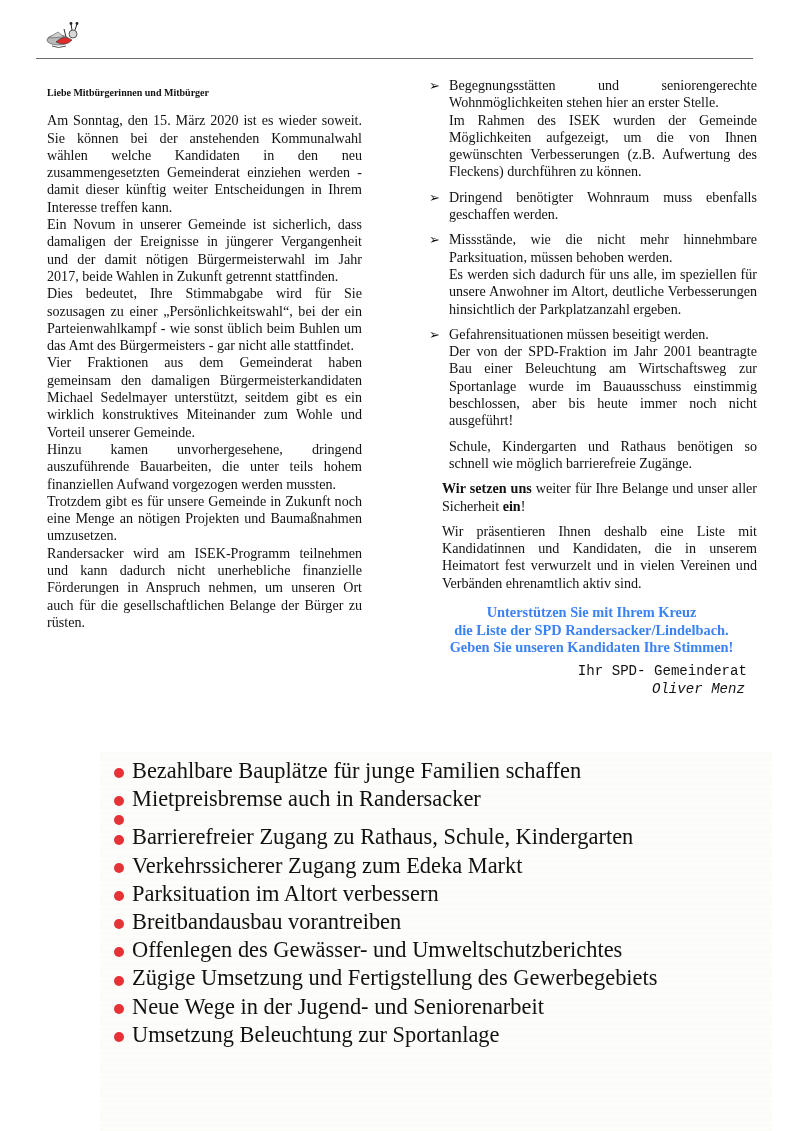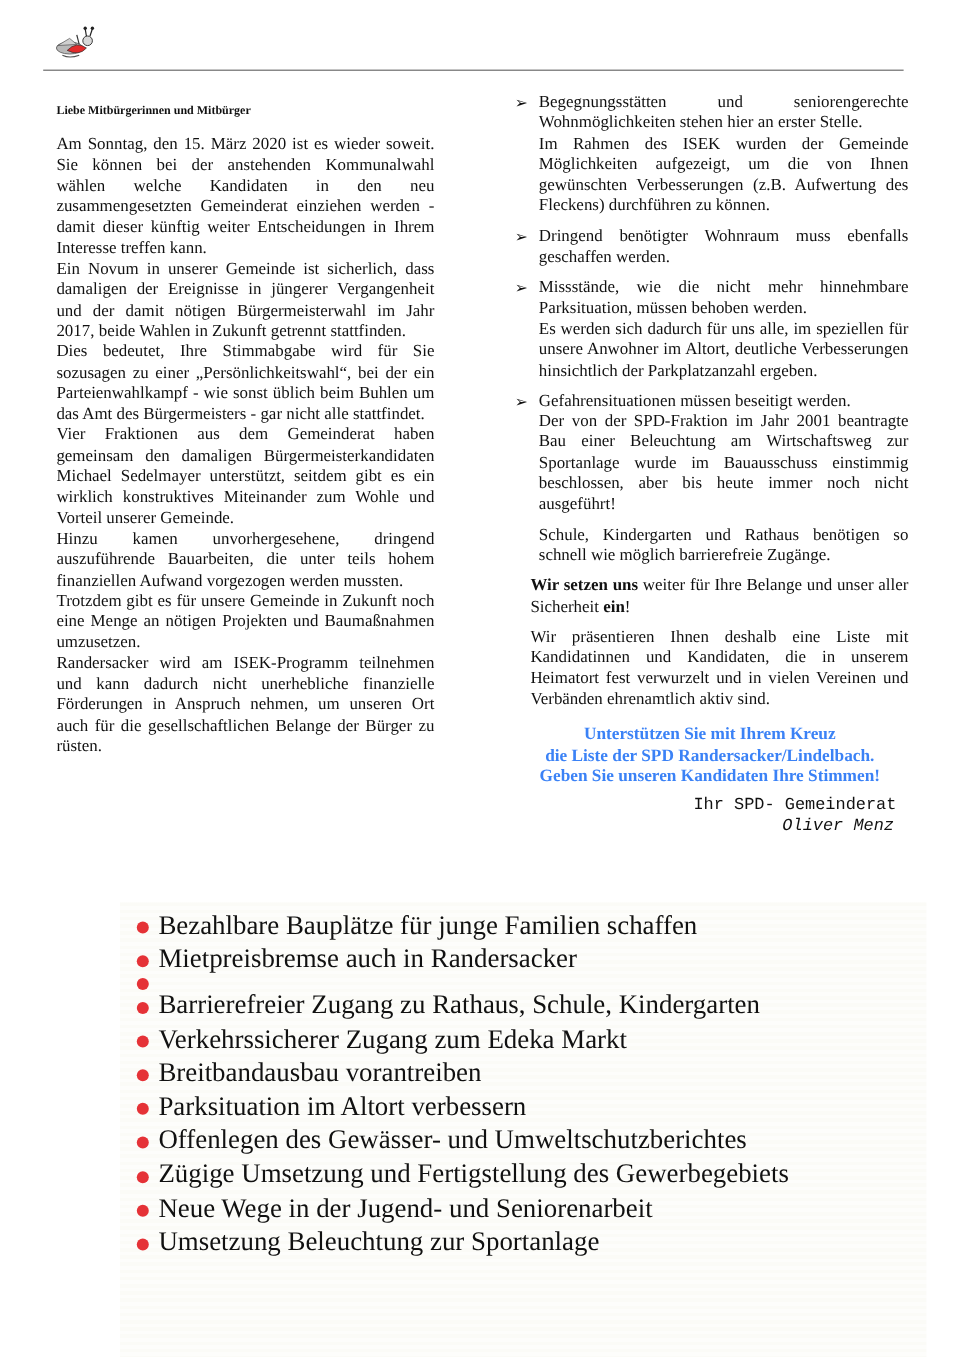--- a/index.html
+++ b/index.html
@@ -119,25 +119,25 @@
   <li>
       <span class="dot" style="background: rgb(229, 50, 55);"></span>
       <span>Barrierefreier Zugang zu Rathaus, Schule, Kindergarten</span>
     </li>
   <li>
       <span class="dot" style="background: rgb(229, 50, 55);"></span>
       <span>Verkehrssicherer Zugang zum Edeka Markt</span>
     </li>
   <li>
       <span class="dot" style="background: rgb(229, 50, 55);"></span>
-      <span>Breitbandausbau vorantreiben</span>
+      <span>Parksituation im Altort verbessern</span>
     </li>
   <li>
       <span class="dot" style="background: rgb(229, 50, 55);"></span>
-      <span>Parksituation im Altort verbessern</span>
+      <span>Breitbandausbau vorantreiben</span>
     </li>
   <li>
       <span class="dot" style="background: rgb(229, 50, 55);"></span>
       <span>Offenlegen des Gewässer- und Umweltschutzberichtes</span>
     </li>
   <li>
       <span class="dot" style="background: rgb(229, 50, 55);"></span>
       <span>Zügige Umsetzung und Fertigstellung des Gewerbegebiets</span>
     </li>
   <li>

